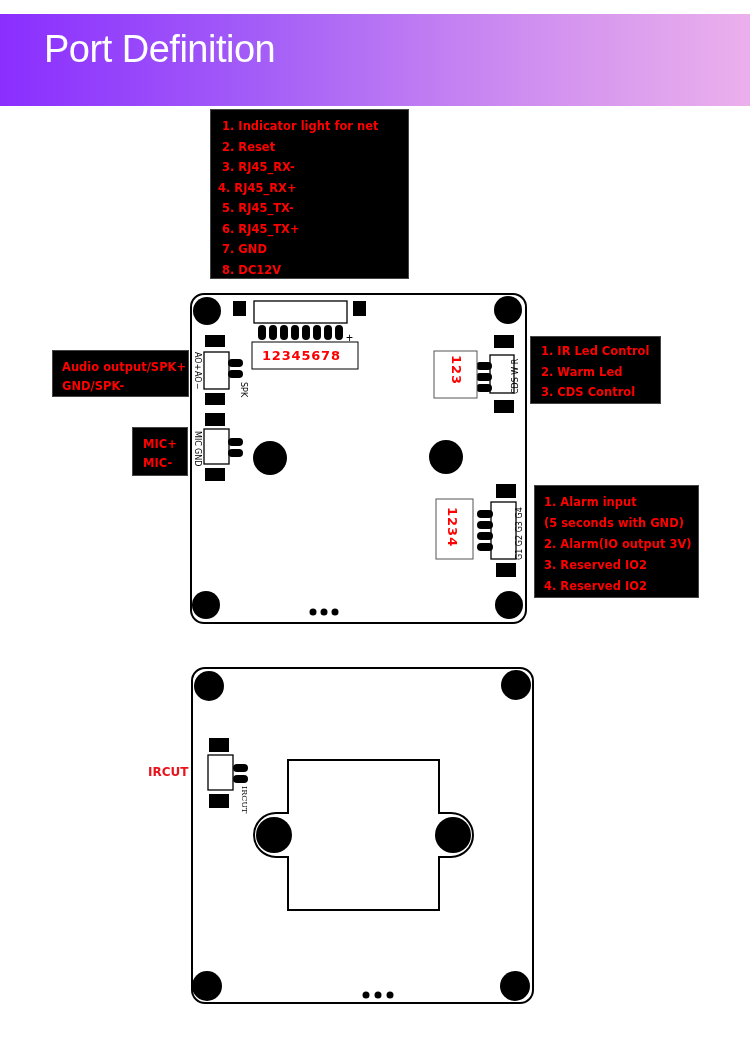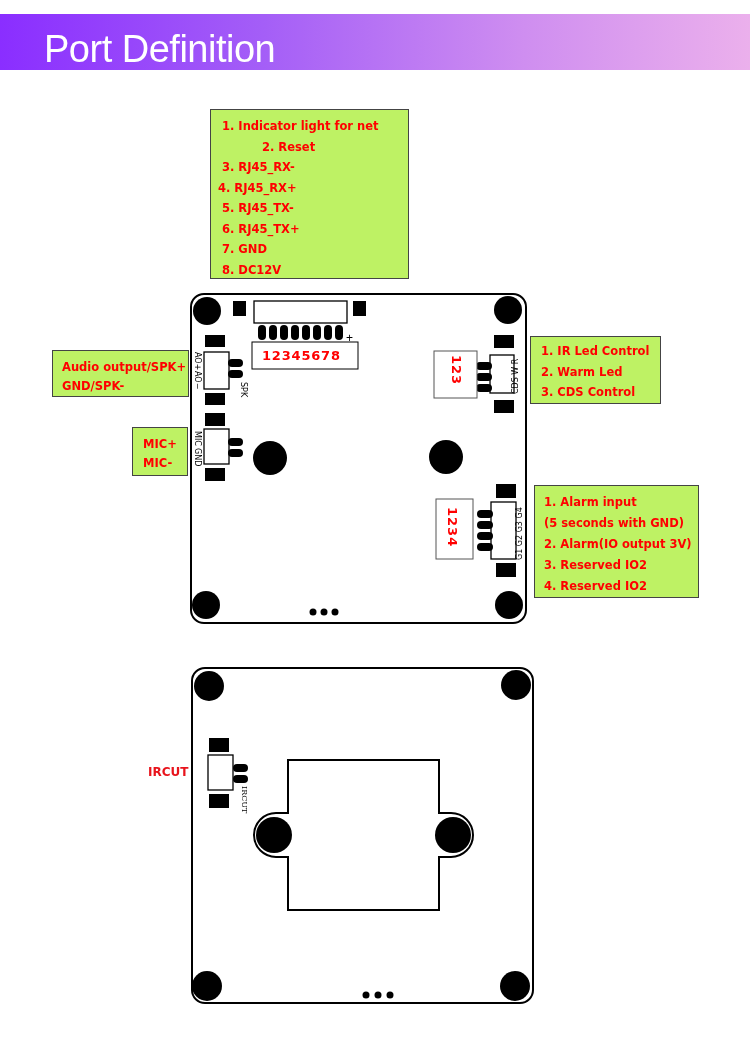--- a/index.html
+++ b/index.html
@@ -1,21 +1,21 @@
 <!DOCTYPE html>
 <html><head>
 <meta charset="utf-8">
 <style>
   html, body { margin:0; padding:0; background:#ffffff; }
   body { width:750px; height:1055px; position:relative; overflow:hidden; font-family:"Liberation Sans", sans-serif; }
-  .banner { position:absolute; left:0; top:14px; width:750px; height:56px;
+  .banner { position:absolute; left:0; top:14px; width:750px; height:92px;
     background:linear-gradient(90deg,#8a2eff 0%,#a45ef7 35%,#cf8ef0 70%,#ebb0ec 100%); }
   .banner-title { position:absolute; left:44px; top:14px; color:#ffffff; font-size:38px; font-family:"Liberation Sans", sans-serif; letter-spacing:-0.5px; }
   svg.board { position:absolute; left:0; top:0; }
-  .box { position:absolute; border:1.5px solid #444; background:#bef264; box-sizing:border-box; }
+  .box { position:absolute; border:1.5px solid #444; background:#000000; box-sizing:border-box; }
   .red { color:#ff0000; font-weight:bold; font-family:"DejaVu Sans", sans-serif; }
   .lbl { position:absolute; font-size:11.5px; white-space:nowrap; }
   .pinlbl { position:absolute; font-family:"DejaVu Sans", sans-serif; font-size:8px; color:#000; white-space:nowrap; }
   .vert { transform:rotate(90deg); transform-origin:left top; }
   .num-h { position:absolute; font-size:13px; letter-spacing:1px; }
   .num-v { position:absolute; font-size:13px; letter-spacing:1px; transform:rotate(90deg); transform-origin:left top; white-space:nowrap; }
 </style>
 </head>
 <body>
 
@@ -112,21 +112,21 @@
       <rect x="208" y="755" width="25" height="35" fill="#fff" stroke="#000" stroke-width="1.3"></rect>
       <rect x="209" y="794" width="20" height="14" fill="#000"></rect>
       <rect x="233" y="764" width="15" height="8" rx="4" fill="#000"></rect>
       <rect x="233" y="775" width="15" height="8" rx="4" fill="#000"></rect>
     </g>
   </g>
 </svg>
 
 <div class="box" style="left:210px;top:109px;width:199px;height:170px;">
   <div class="lbl red" style="left:11px;top:9px;">1.  Indicator light for net</div>
-  <div class="lbl red" style="left:11px;top:29.5px;margin-left:40px;">2.  Reset</div>
+  <div class="lbl red" style="left:11px;top:29.5px;">2.  Reset</div>
   <div class="lbl red" style="left:11px;top:50px;">3.  RJ45_RX-</div>
   <div class="lbl red" style="left:7px;top:70.5px;">4.  RJ45_RX+</div>
   <div class="lbl red" style="left:11px;top:91px;">5.  RJ45_TX-</div>
   <div class="lbl red" style="left:11px;top:111.5px;">6.  RJ45_TX+</div>
   <div class="lbl red" style="left:11px;top:132px;">7.  GND</div>
   <div class="lbl red" style="left:11px;top:152.5px;">8.  DC12V</div>
 </div>
 
 <div class="num-h red" style="left:262px;top:348px;font-size:13px;letter-spacing:0.8px;">12345678</div>
 <div style="position:absolute;left:346px;top:331px;font-size:12px;color:#000;">+</div>

